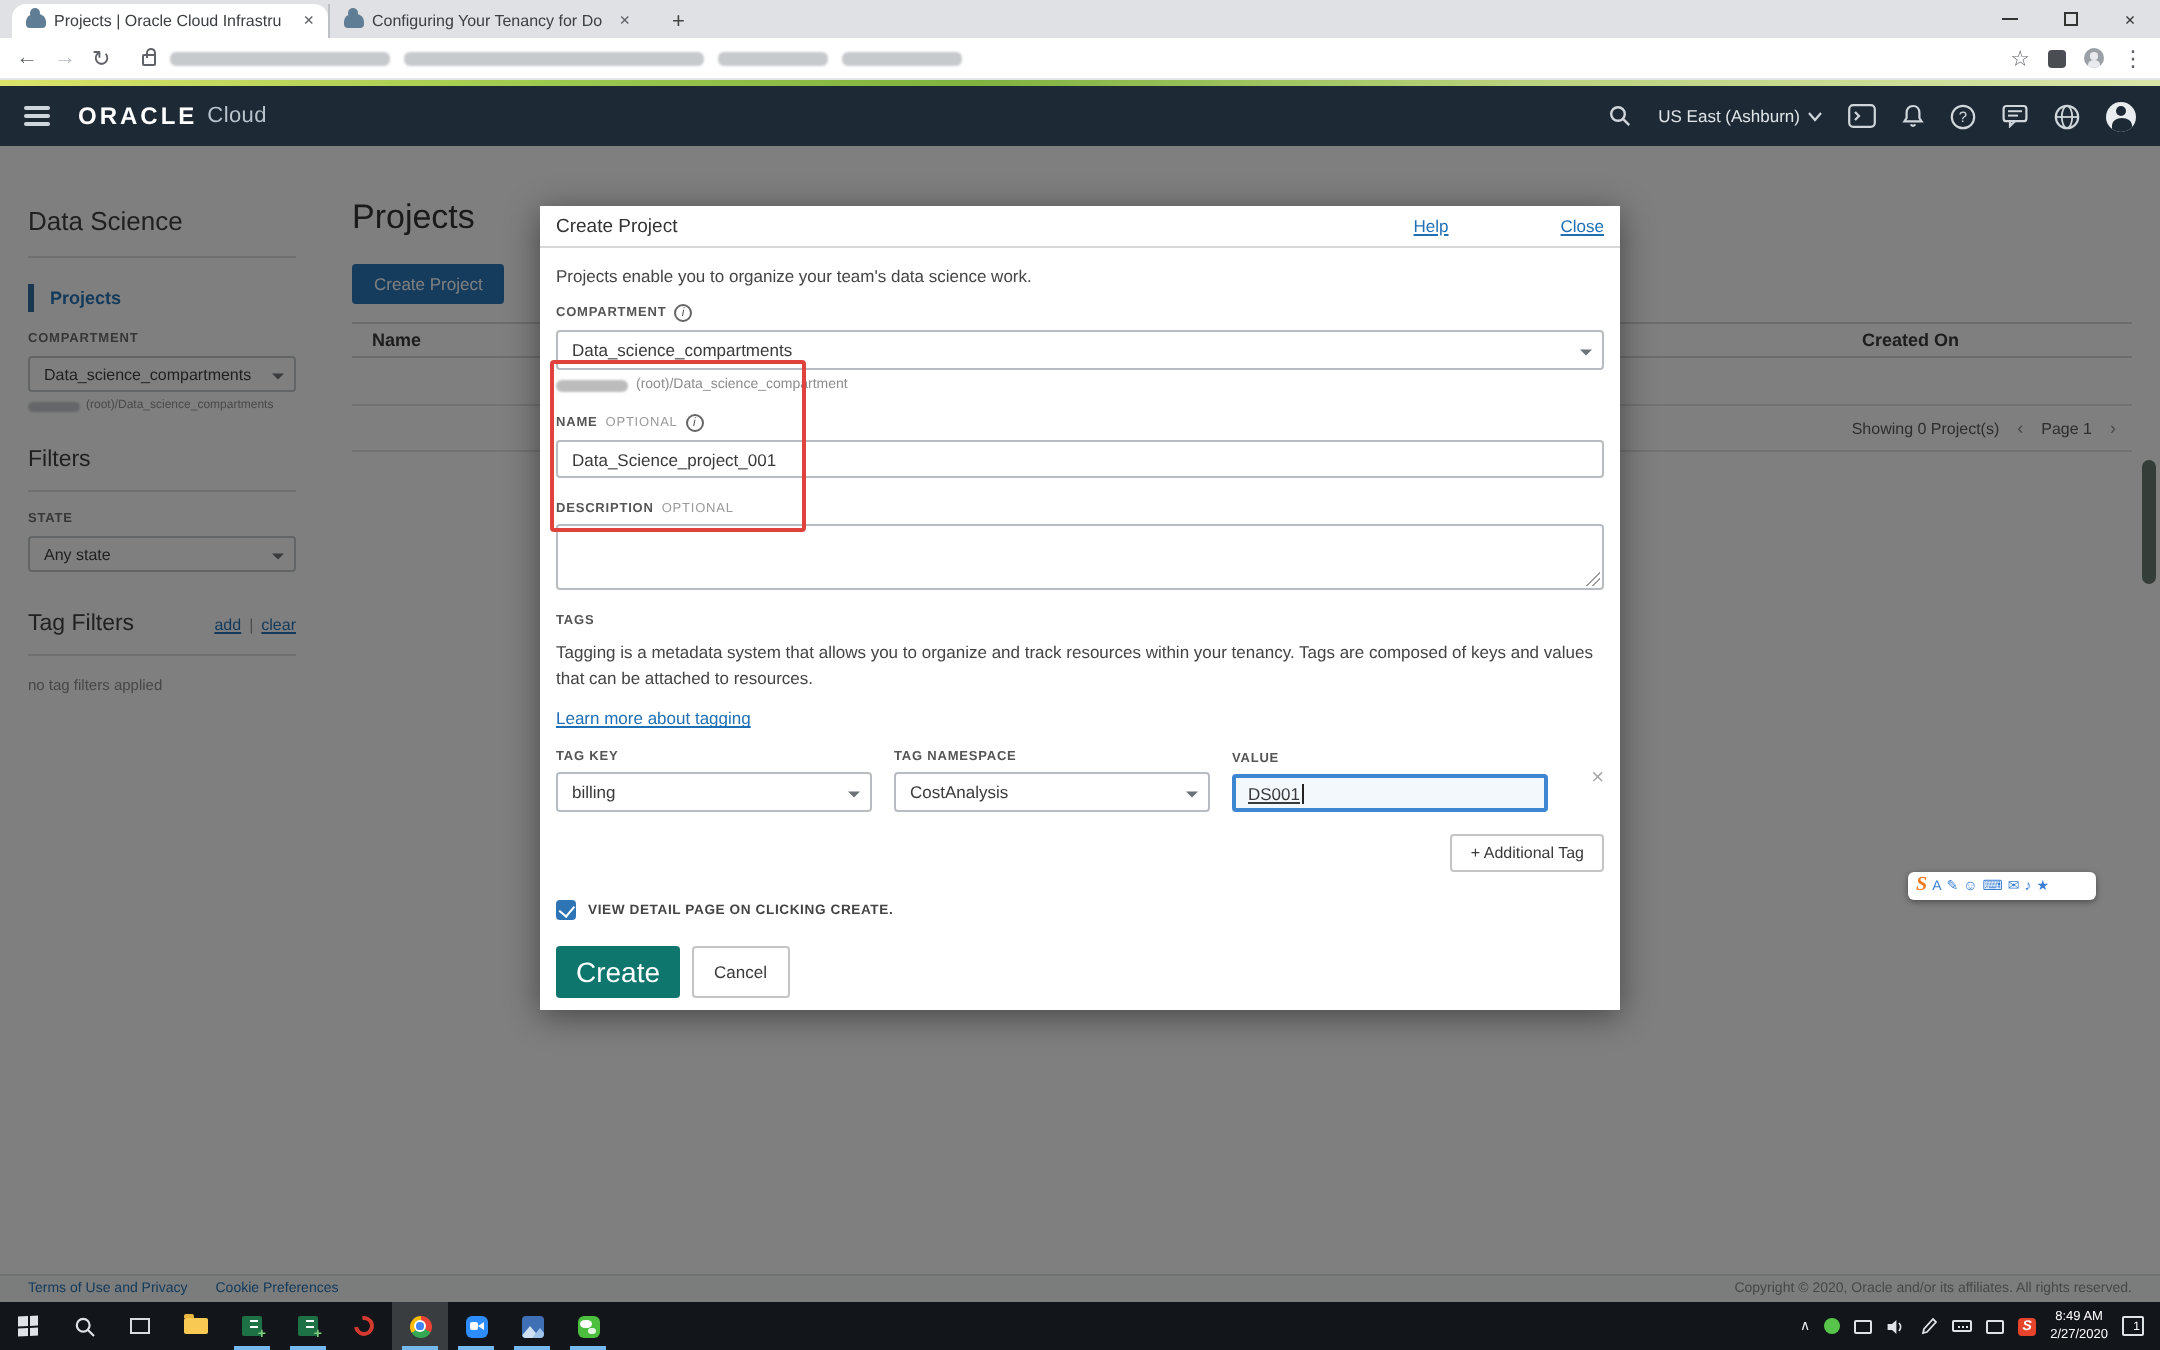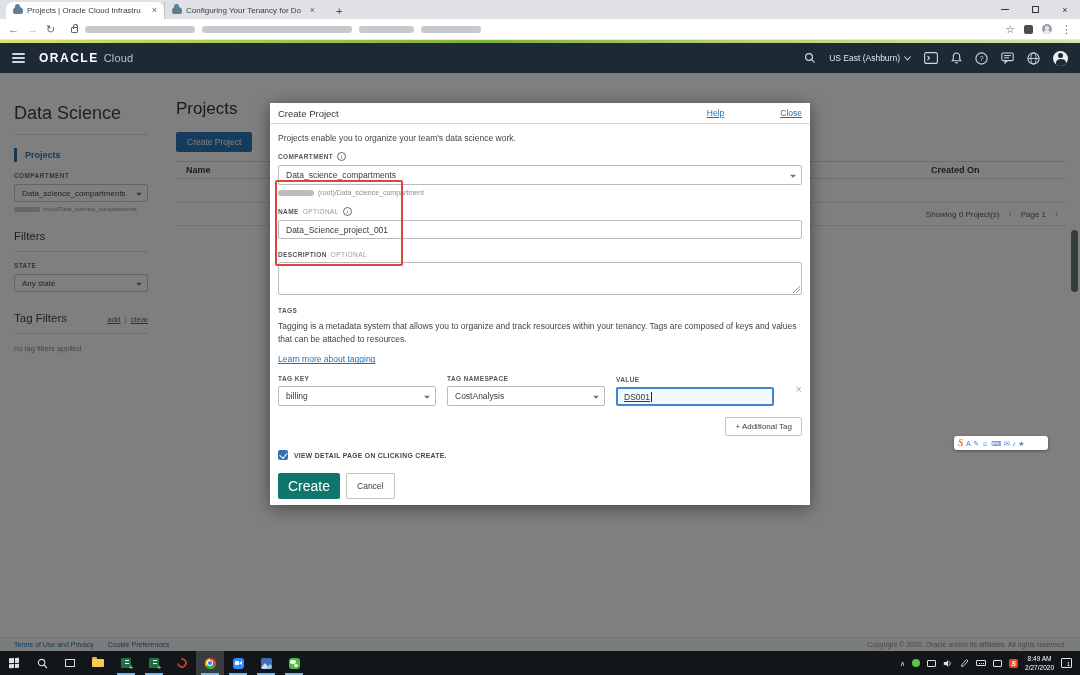--- a/index.html
+++ b/index.html
@@ -47,21 +47,21 @@
   .oci-right svg { display:block; }
   .region { display:flex; align-items:center; gap:4px; font-size:8.5px; color:#dfe5e9; }
   .hdr-avatar { width:15px; height:15px; border-radius:50%; background:#e9edf0; position:relative; overflow:hidden; }
   .hdr-avatar:before { content:""; position:absolute; top:2.5px; left:5px; width:5px; height:5px; background:#1d2a35; border-radius:50%; }
   .hdr-avatar:after { content:""; position:absolute; top:8.5px; left:2.5px; width:10px; height:7px; background:#1d2a35; border-radius:50% 50% 0 0; }
 
   
   .page { position:relative; height:578px; background:#fff; }
 
   .sidebar { position:absolute; left:0; top:0; bottom:14px; width:160px; padding:30px 12px 0 14px; }
-  .sb-title { font-size:18px; color:#3a3a3a; font-weight:normal; padding-bottom:10px; border-bottom:1px solid #ddd; }
+  .sb-title { font-size:13px; color:#3a3a3a; font-weight:normal; padding-bottom:10px; border-bottom:1px solid #ddd; }
   .sb-nav-item { margin:13px 0 0; border-left:3px solid #2b6a9e; padding:2px 0 2px 8px; font-size:9px; font-weight:bold; color:#1f6fb5; }
   .sb-heading { margin-top:18px; font-size:11.5px; color:#3a3a3a; font-weight:normal; padding-bottom:9px; border-bottom:1px solid #ddd; }
   .sb-label { margin-top:10px; font-size:6.5px; letter-spacing:.4px; color:#6a6a6a; font-weight:bold; }
   .sb-select { margin-top:5px; position:relative; height:18px; border:1px solid #c2c6ca; border-radius:2px; background:#fff; display:flex; align-items:center; padding:0 16px 0 7px; font-size:8px; color:#3a3a3a; }
   .sb-subtext { margin-top:4px; font-size:6px; color:#8d8d8d; display:flex; align-items:center; gap:3px; }
   .sb-subtext .redact { width:26px; height:5px; }
   .tagfilters-row { margin-top:20px; display:flex; align-items:baseline; justify-content:space-between; border-bottom:1px solid #ddd; padding-bottom:9px; }
   .tf-links { font-size:8px; color:#1f6fb5; display:flex; gap:4px; align-items:center; }
   .tf-links a { color:#1f6fb5; text-decoration:underline; }
   .tf-sep { color:#999; }

